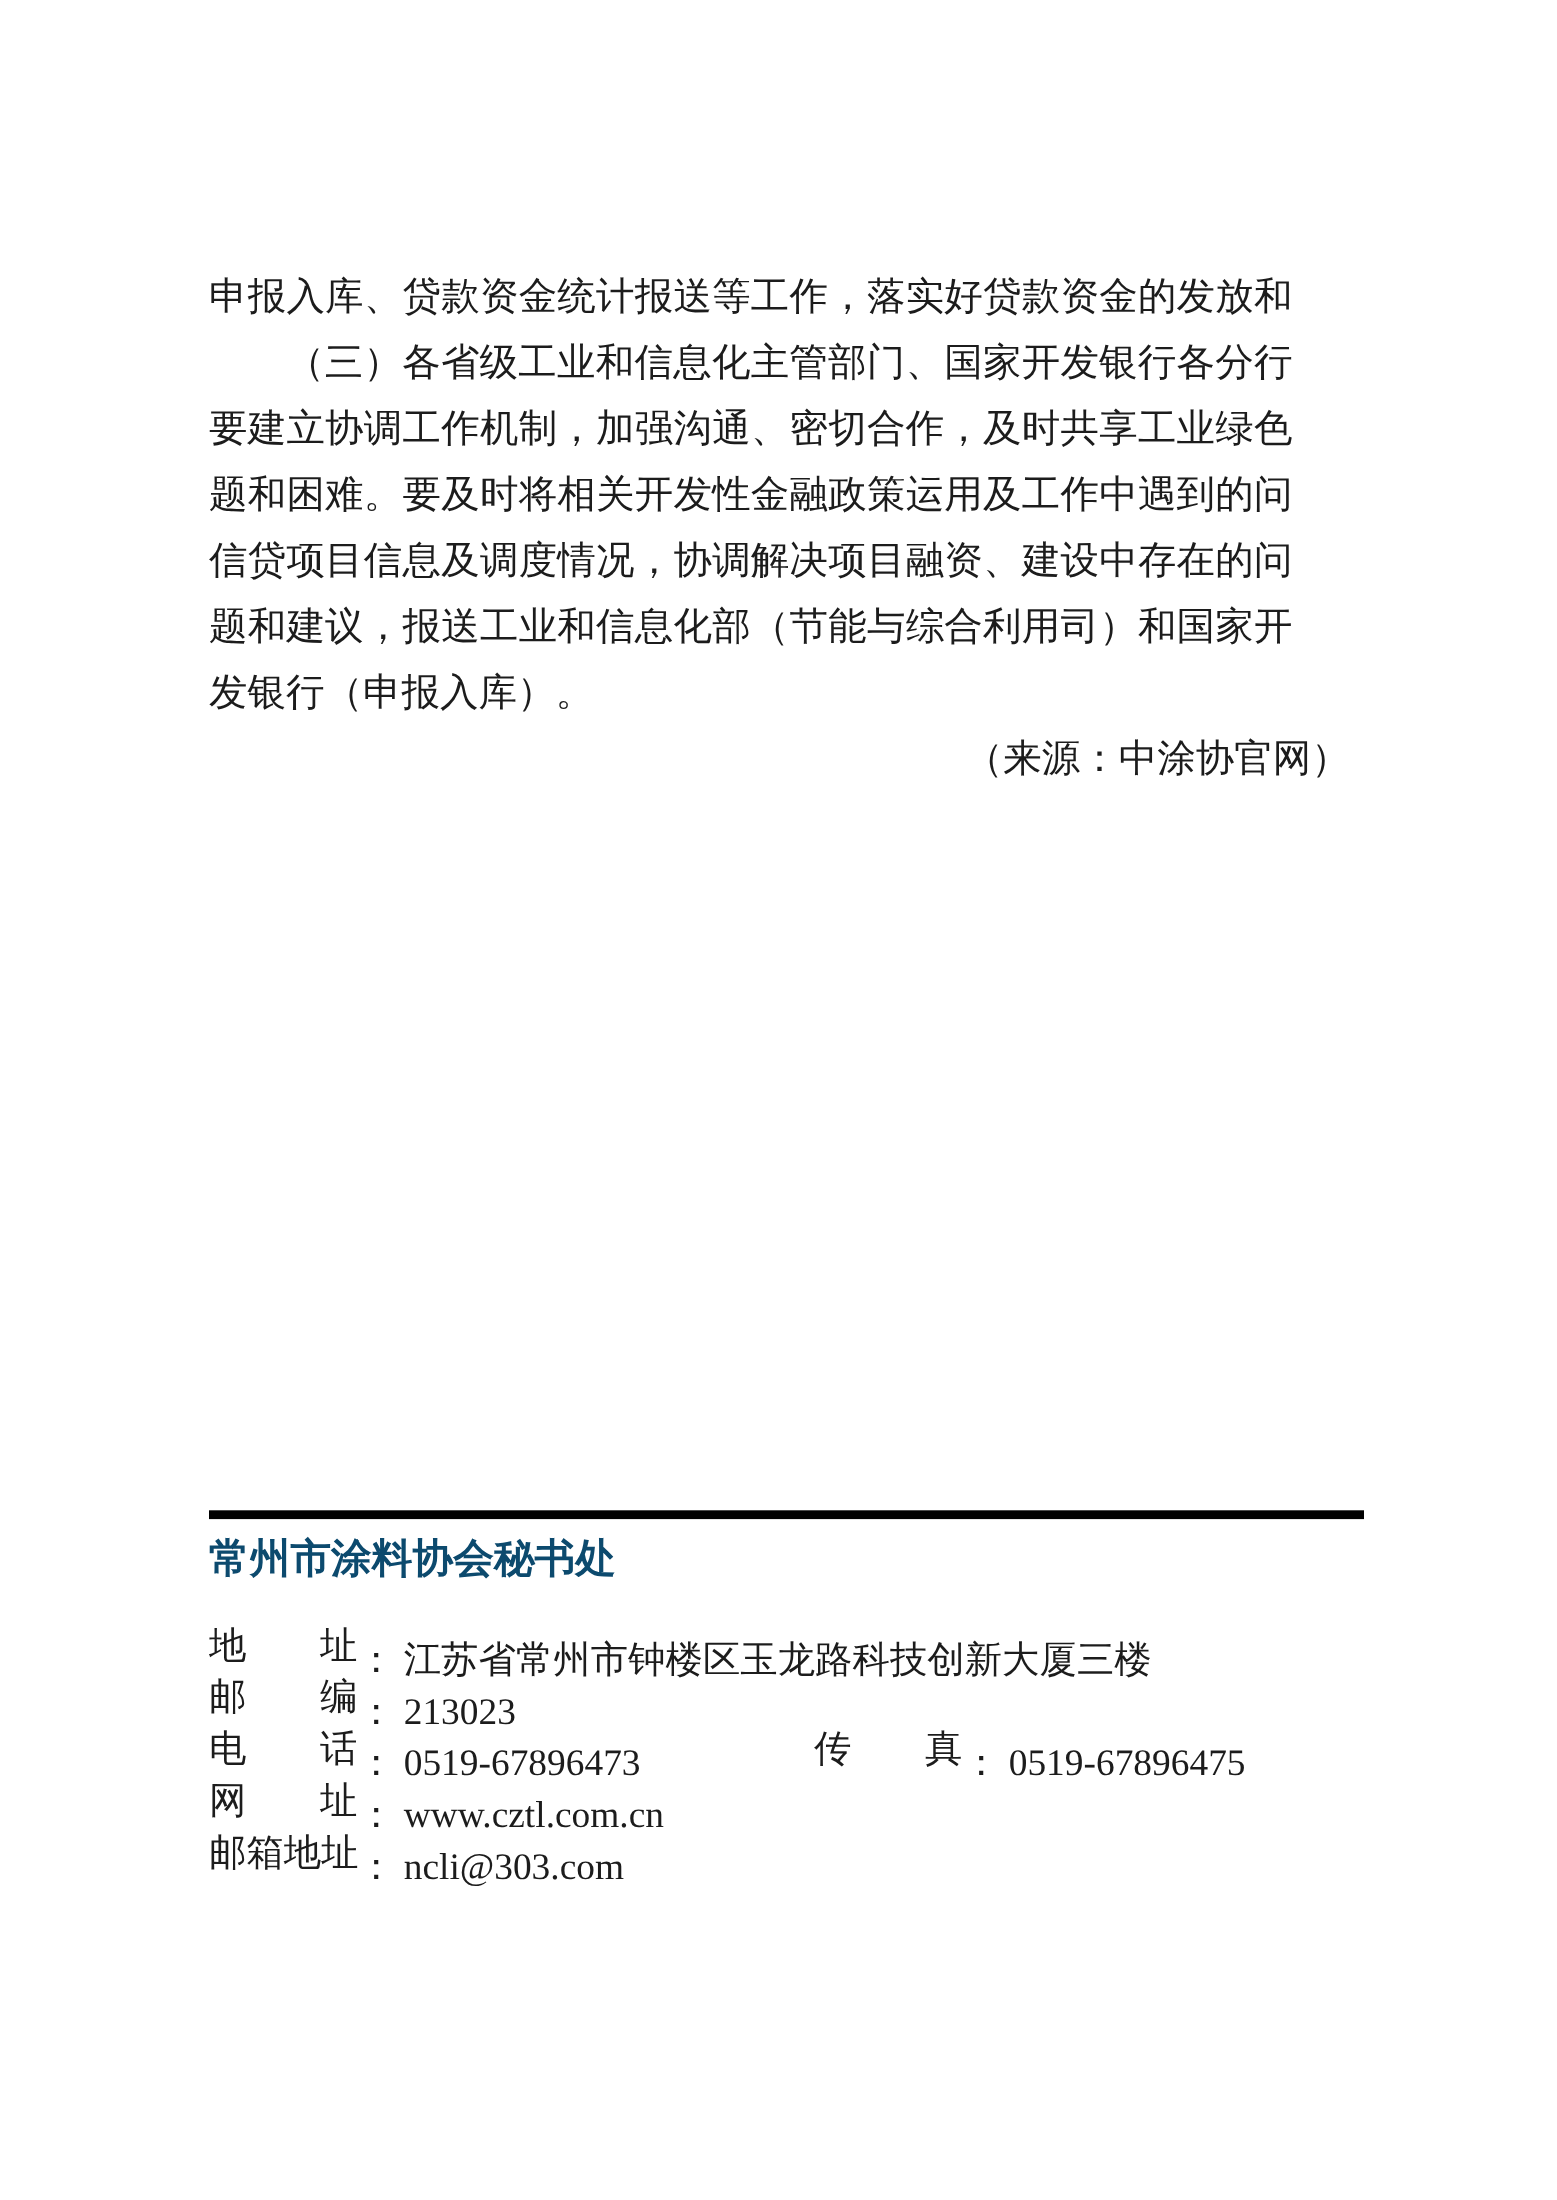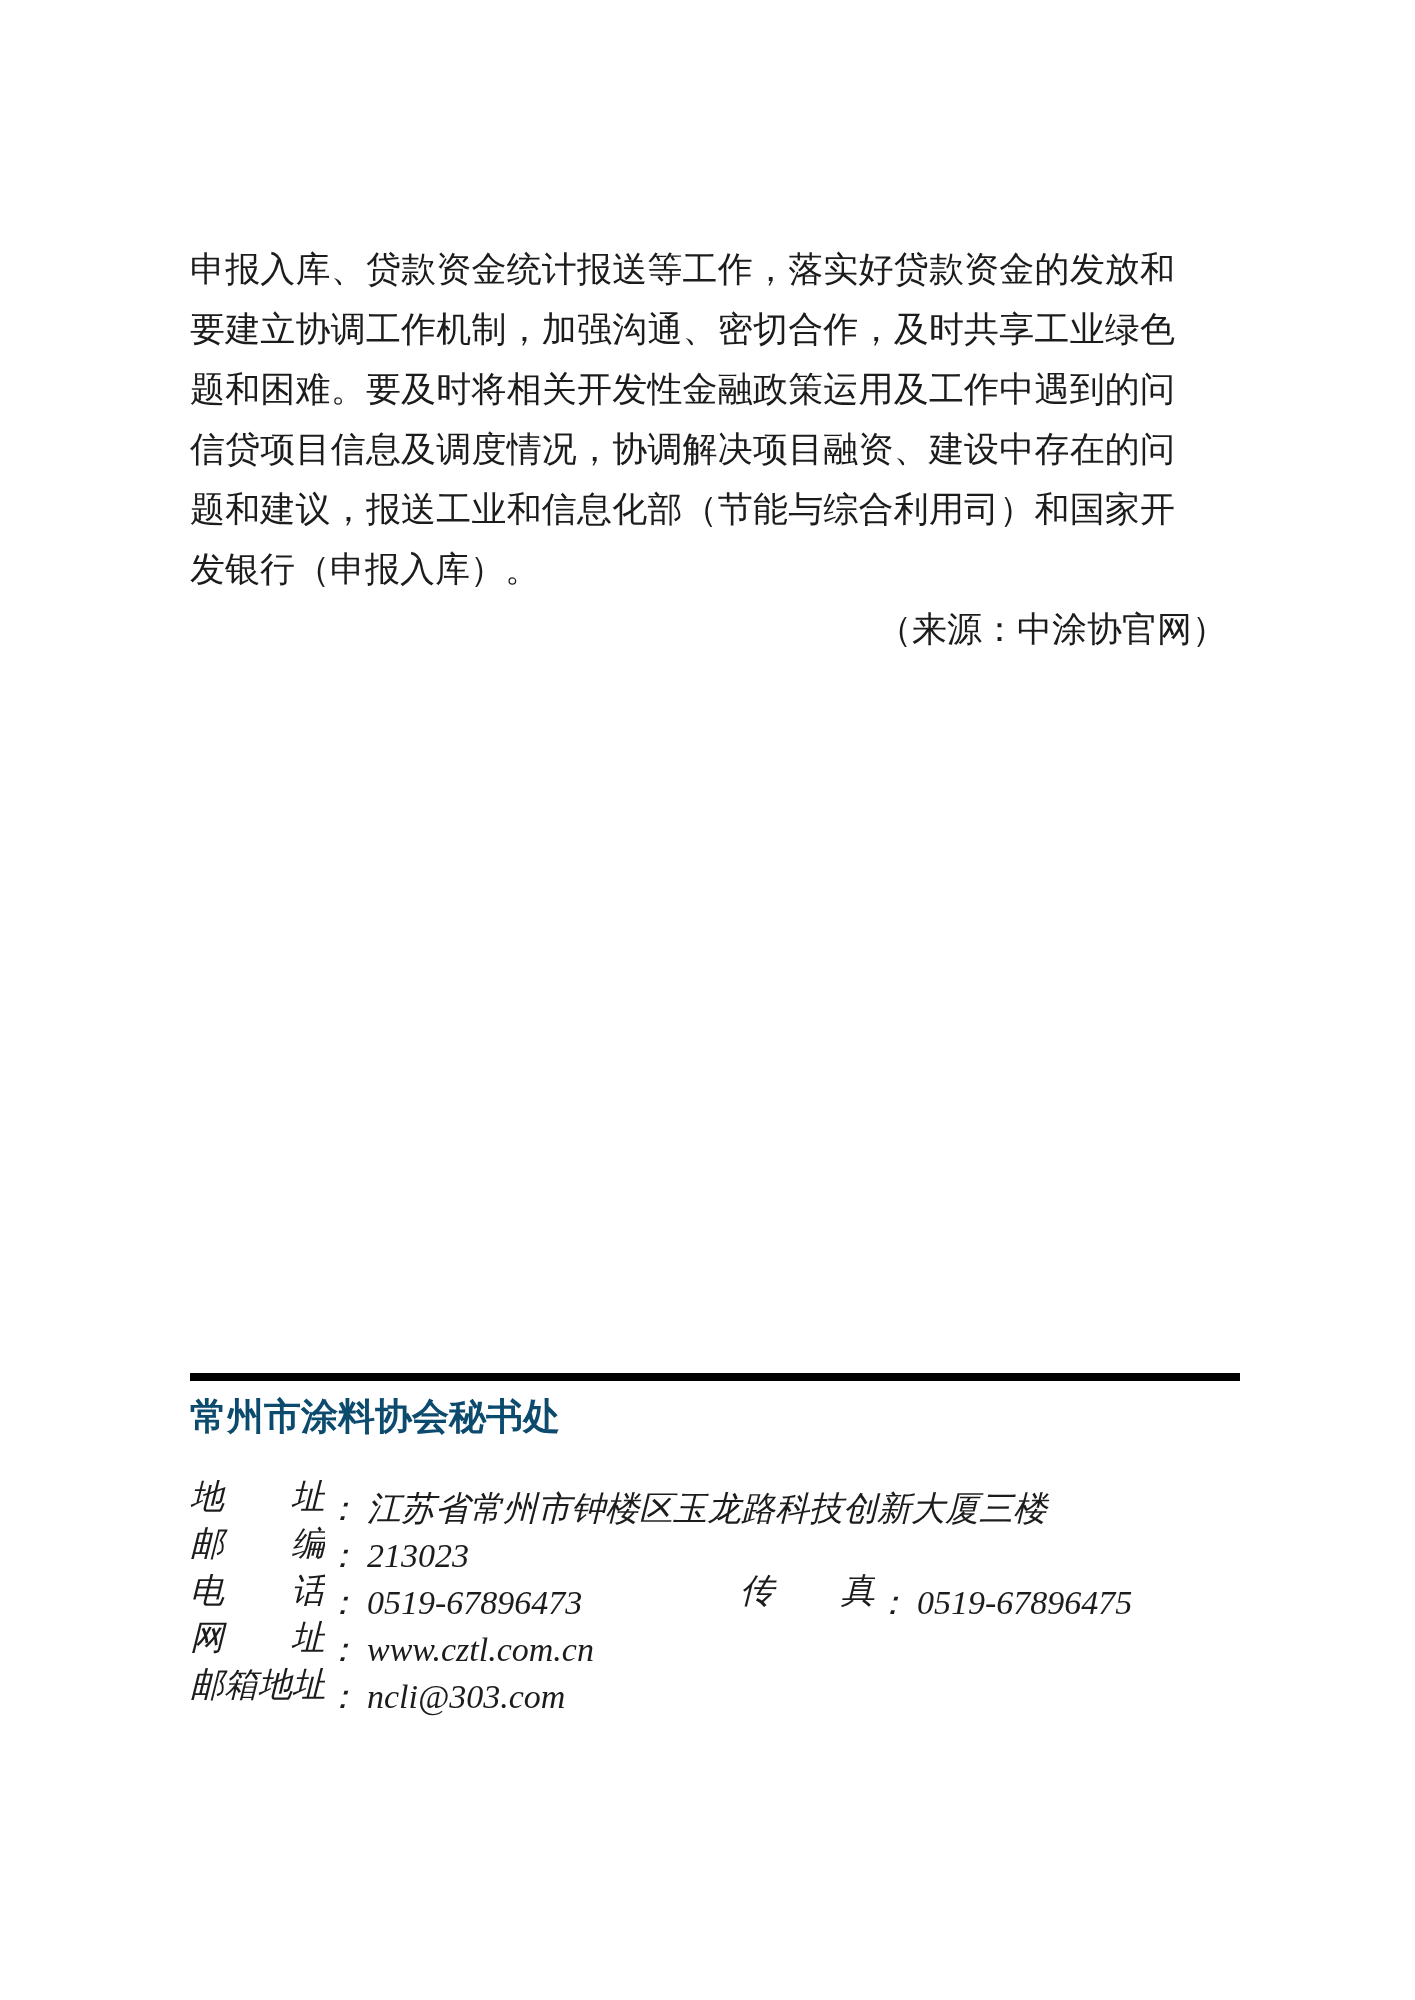--- a/index.html
+++ b/index.html
@@ -72,21 +72,21 @@
   .contact {
     margin-top: 34px;
     font-size: 34px;
   }
   .crow {
     display: flex;
     line-height: 47px;
     height: 47px;
     align-items: baseline;
   }
-  .citem { white-space: nowrap; font-style: italic; }
+  .citem { white-space: nowrap; }
   .citem.left { width: 550px; }
   .lbl {
     display: inline-block;
     vertical-align: baseline;
     text-align: justify;
     text-align-last: justify;
     text-justify: inter-character;
     width: 135px;
     overflow: hidden;
   }
@@ -105,20 +105,21 @@
     color: #1c1c1c;
   }
 </style>
 </head>
 <body>
 
 <div class="page">
 
   <main class="body-text">
     <div class="pline">申报入库、贷款资金统计报送等工作，落实好贷款资金的发放和</div>
+    <div class="pline pindent">（三）各省级工业和信息化主管部门、国家开发银行各分行</div>
     <div class="pline">要建立协调工作机制，加强沟通、密切合作，及时共享工业绿色</div>
     <div class="pline">题和困难。要及时将相关开发性金融政策运用及工作中遇到的问</div>
     <div class="pline">信贷项目信息及调度情况，协调解决项目融资、建设中存在的问</div>
     <div class="pline">题和建议，报送工业和信息化部（节能与综合利用司）和国家开</div>
     <div class="pline plast">发银行（申报入库）。</div>
     <div class="source-line">（来源：中涂协官网）</div>
   </main>
 
   <footer class="doc-footer">
     <div class="rule"></div>

